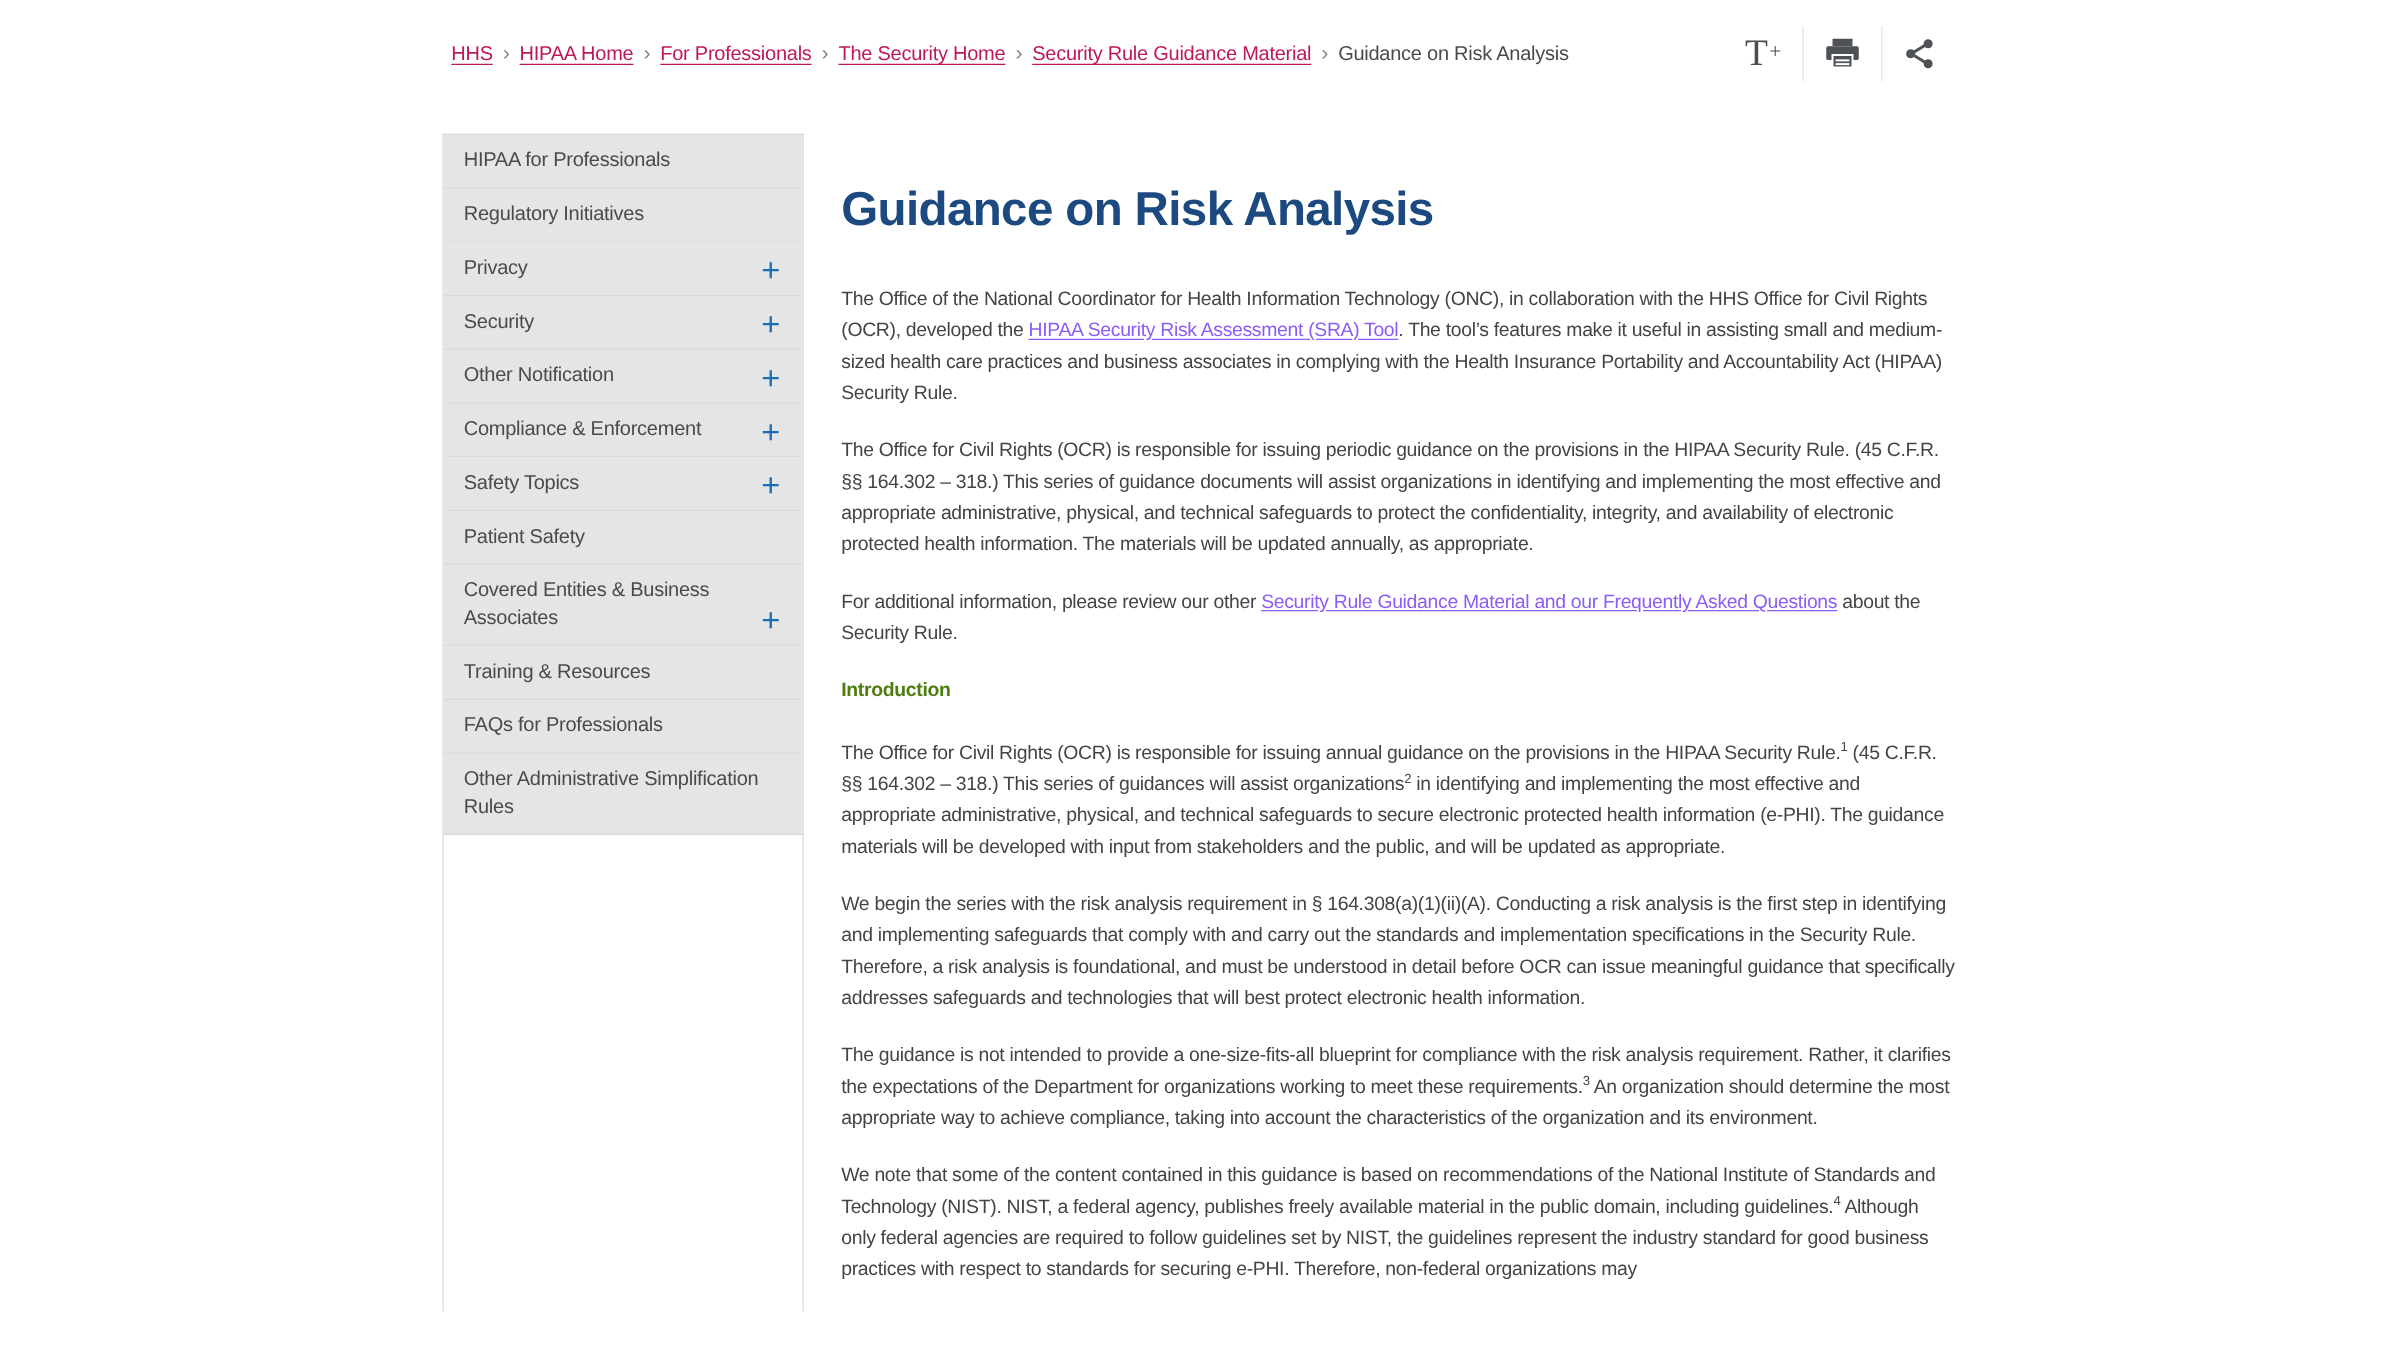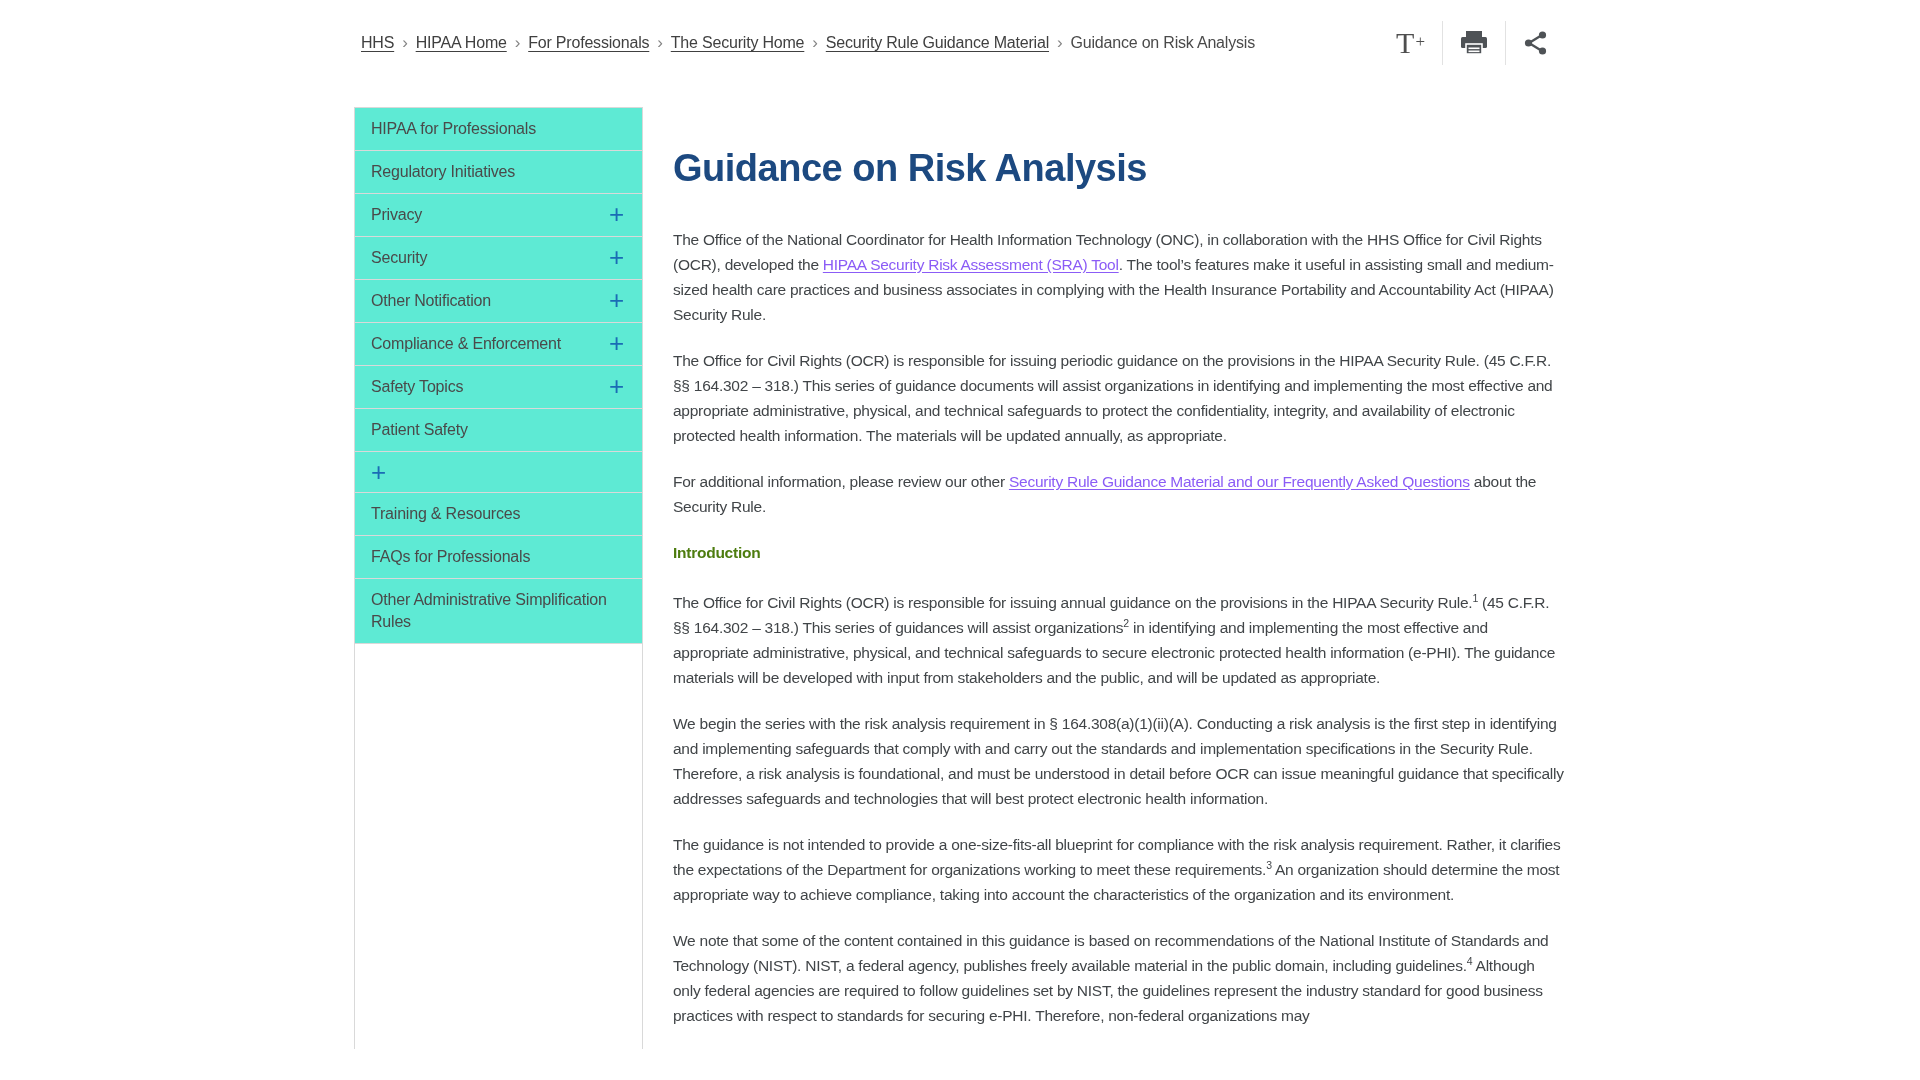--- a/index.html
+++ b/index.html
@@ -26,21 +26,21 @@
   .breadcrumb {
     padding-left: 7px;
     padding-top: 6px;
     font-size: 16px;
     line-height: 22px;
     color: #4a4a4a;
     letter-spacing: -0.2px;
     white-space: nowrap;
   }
   .breadcrumb a {
-    color: #404040;
+    color: #be185d;
     text-decoration: underline;
     text-underline-offset: 3px;
   }
   .bc-sep {
     display: inline-block;
     margin: 0 8px;
     color: #858585;
     font-size: 17px;
     position: relative;
     top: 0px;
@@ -64,31 +64,31 @@
   .columns { display: flex; margin-top: 33px; }
   .sidebar {
     width: 289px;
     flex: 0 0 289px;
     border: 1px solid #d9d9d9;
     border-bottom: none;
   }
   .sidebar-item {
     display: flex;
     justify-content: space-between;
-    align-items: flex-start;
+    align-items: flex-end;
     gap: 8px;
     padding: 10px 16px;
     min-height: 40px;
     border-bottom: 1px solid #d9d9d9;
     font-size: 16px;
     line-height: 22px;
     color: #4a4a4a;
     letter-spacing: -0.2px;
     cursor: pointer;
-    background: #5eead4;
+    background: #e5e5e5;
   }
   .sidebar-item .plus-icon {
     color: #1a6cb5;
     font-size: 26px;
     font-weight: 300;
     line-height: 20px;
     flex: 0 0 auto;
     padding-right: 2px;
   }
   
@@ -194,20 +194,21 @@
           <span class="plus-icon">+</span>
         </div>
         <div class="sidebar-item">
           <span>Safety Topics</span>
           <span class="plus-icon">+</span>
         </div>
         <div class="sidebar-item">
           <span>Patient Safety</span>
         </div>
         <div class="sidebar-item">
+          <span>Covered Entities &amp; Business Associates</span>
           <span class="plus-icon">+</span>
         </div>
         <div class="sidebar-item">
           <span>Training &amp; Resources</span>
         </div>
         <div class="sidebar-item">
           <span>FAQs for Professionals</span>
         </div>
         <div class="sidebar-item">
           <span>Other Administrative Simplification Rules</span>

